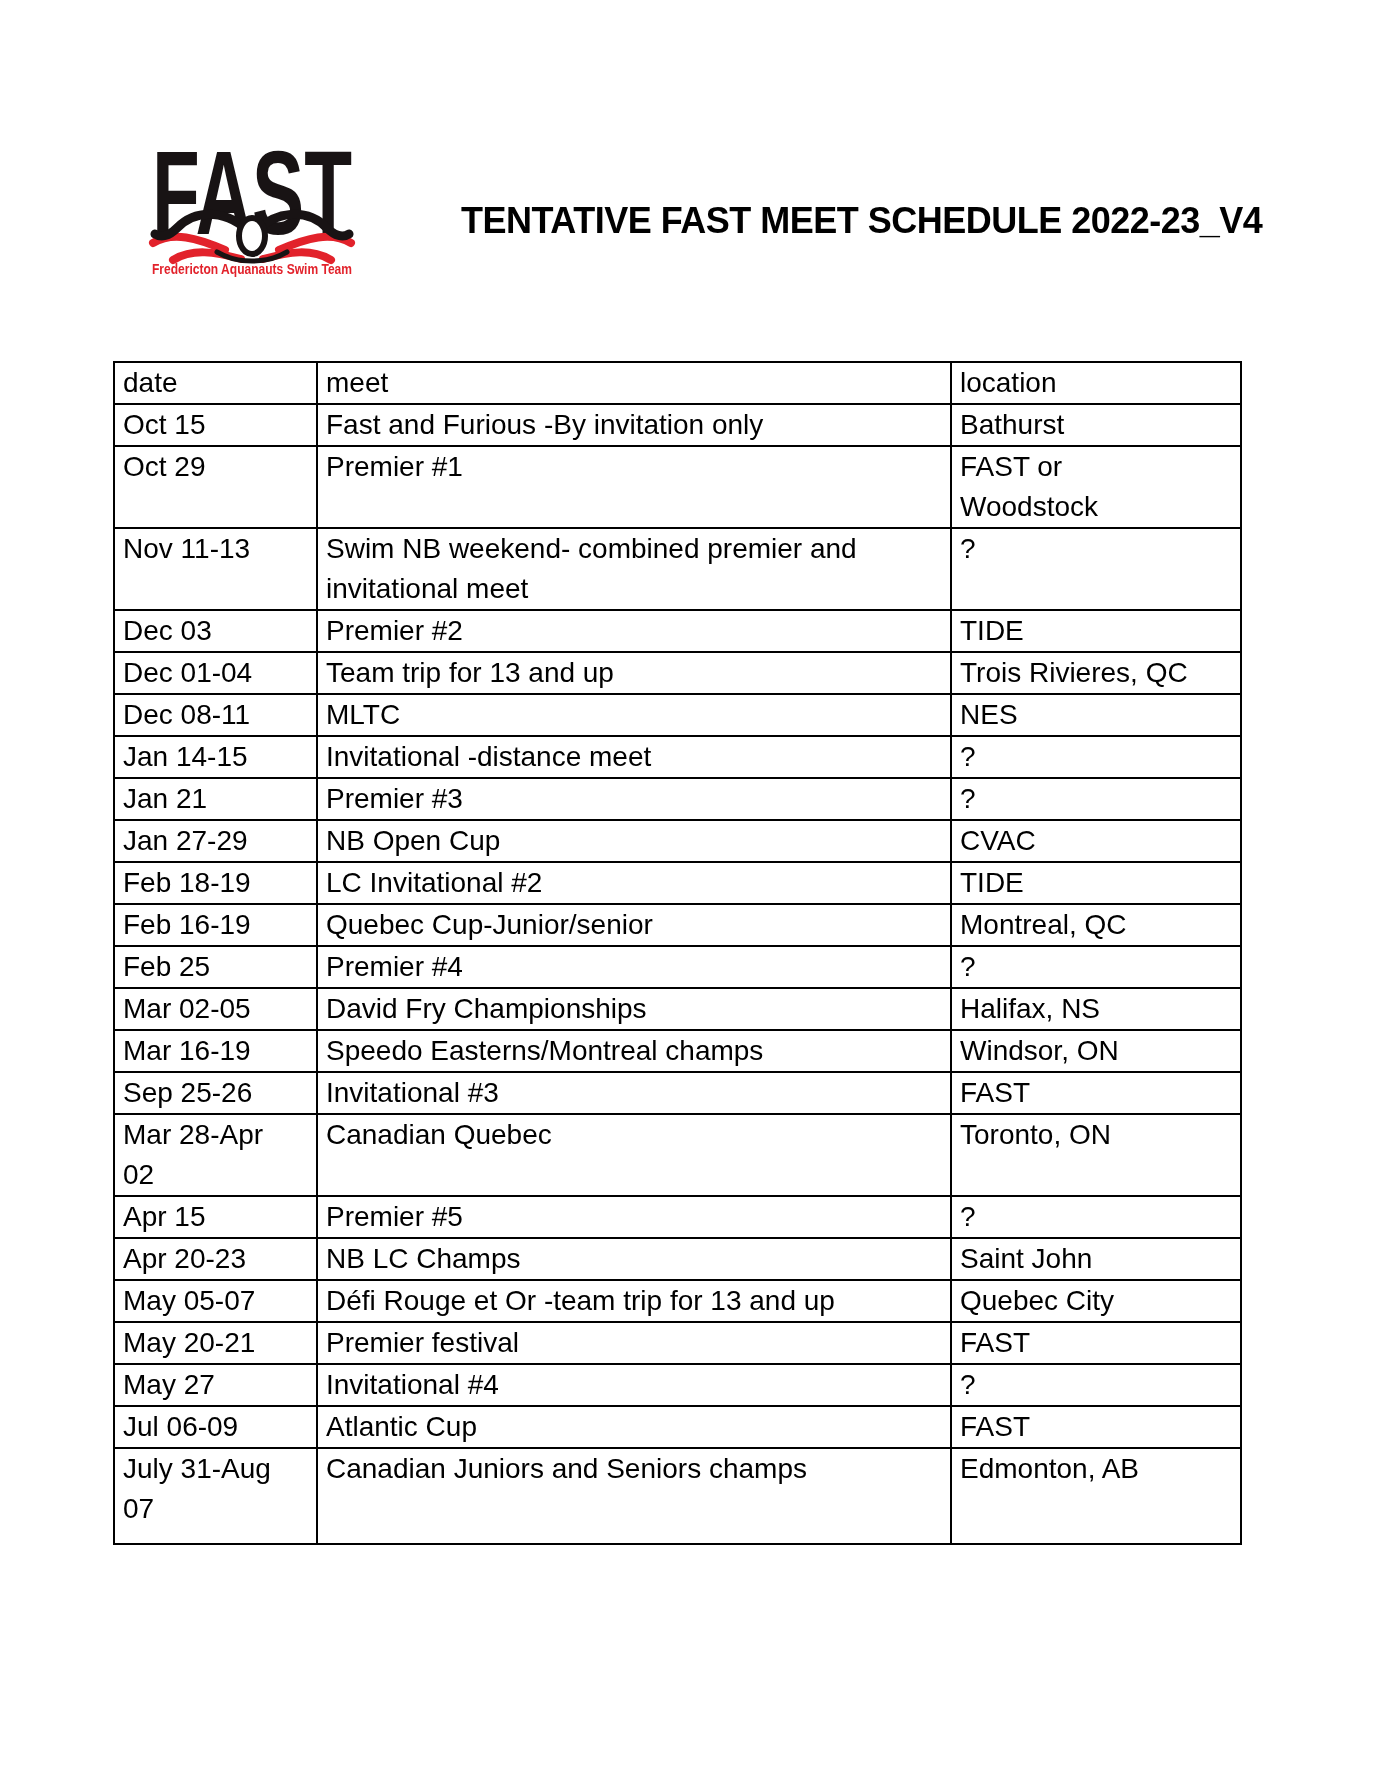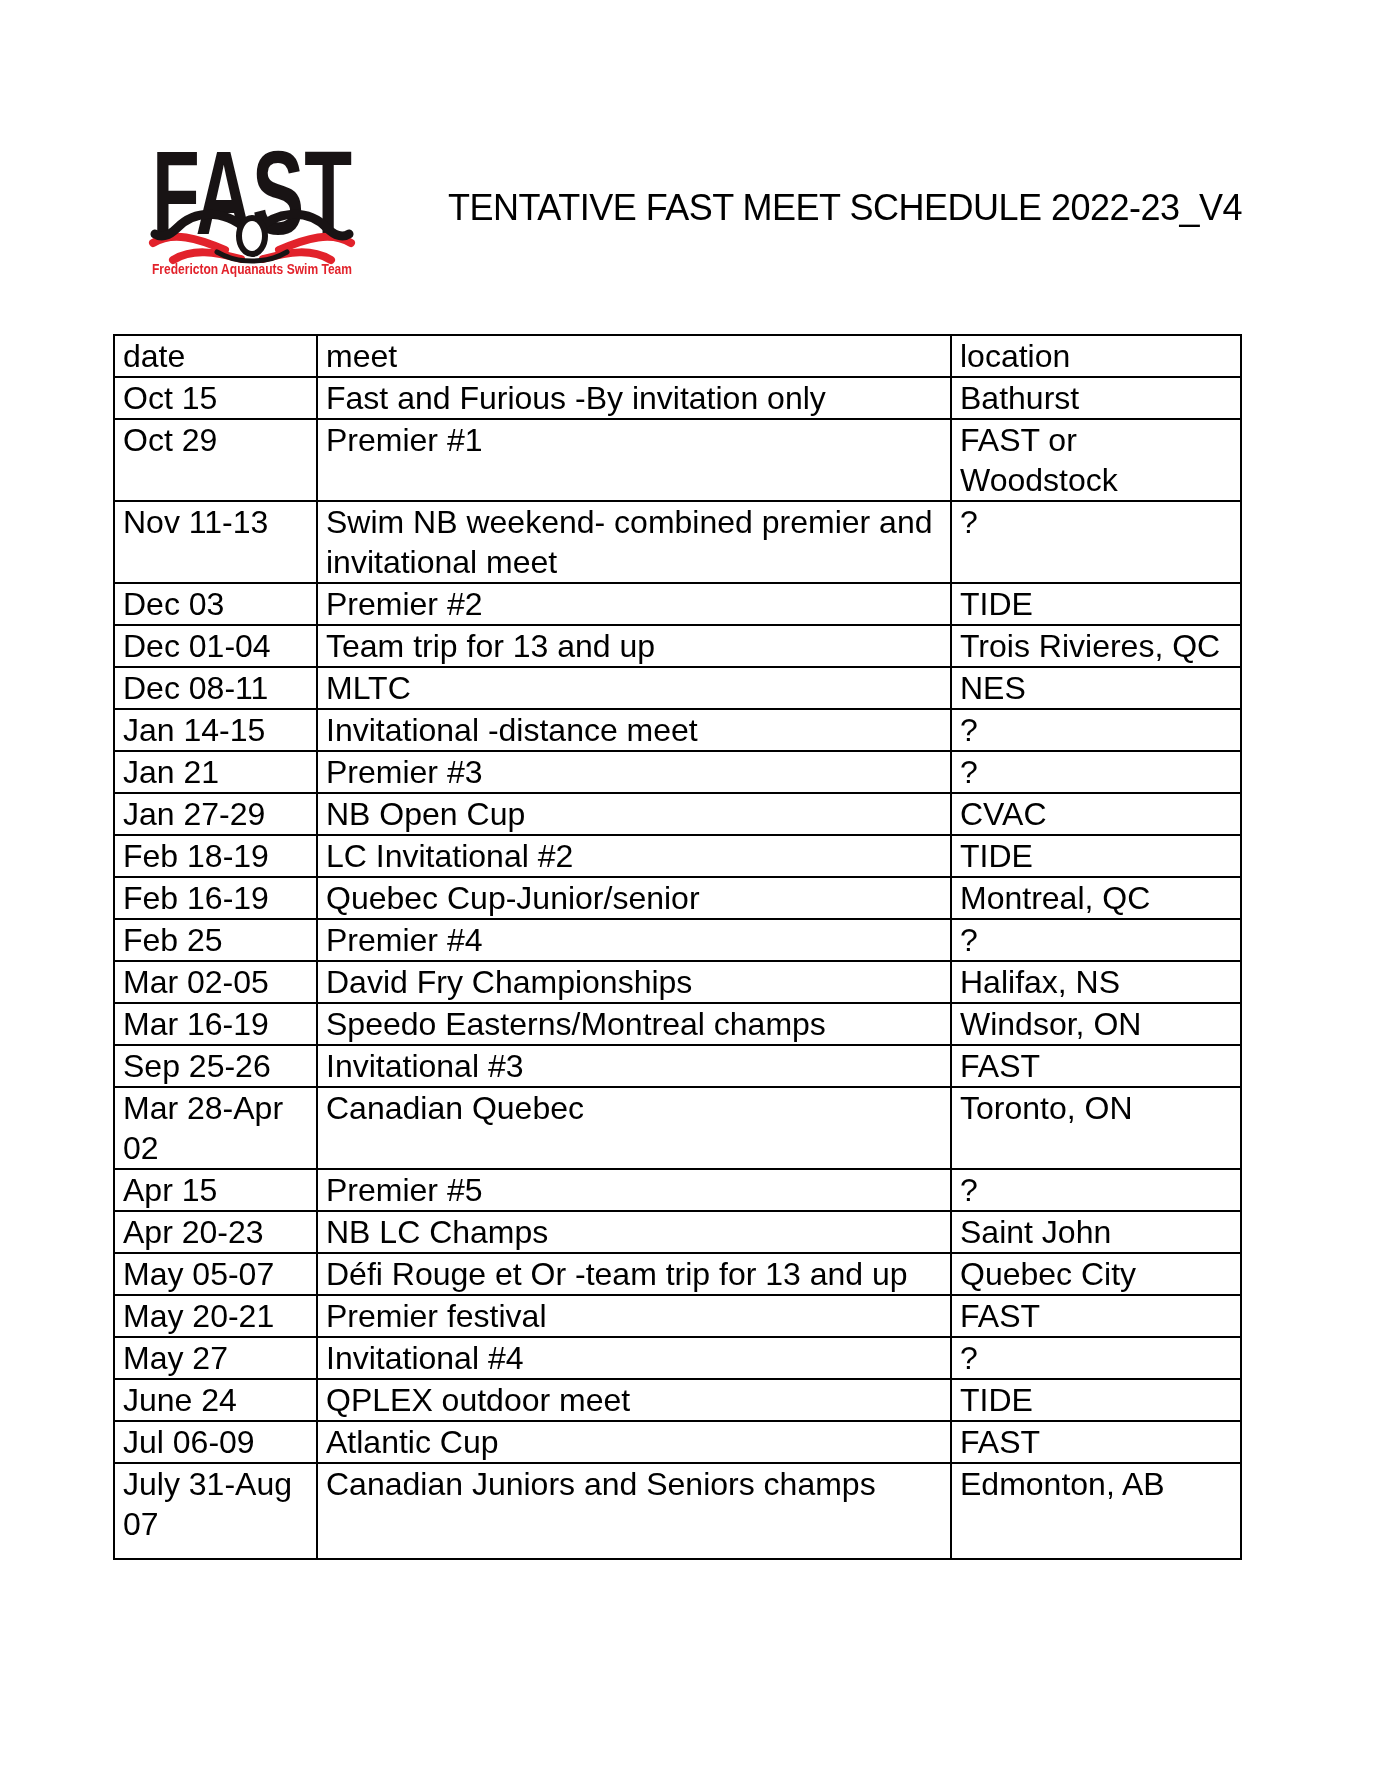--- a/index.html
+++ b/index.html
@@ -25,32 +25,32 @@
     font-family: "Liberation Sans", sans-serif;
     font-weight: bold; fill: var(--logo-red);
   }
   .arm { fill: none; stroke: var(--logo-black); stroke-width: 9; stroke-linecap: round; }
   .torso { fill: none; stroke: var(--logo-black); stroke-width: 5; stroke-linecap: round; }
   .wave { fill: none; stroke: var(--logo-red); stroke-width: 8; stroke-linecap: round; }
   .head { fill: #ffffff; stroke: var(--logo-black); stroke-width: 6; }
 
   .title {
     position: absolute; left: 448px; top: 190px;
-    margin: 0;
-    font-size: 36px; line-height: 36px; font-weight: normal;
+    margin: 13px;
+    font-size: 36px; line-height: 36px; font-weight: bold;
     letter-spacing: -0.5px;
     white-space: nowrap;
   }
 
   table.schedule {
-    position: absolute; left: 113px; top: 334px;
+    position: absolute; left: 113px; top: 361px;
     width: 1127px;
     table-layout: fixed;
     border-collapse: collapse;
-    font-size: 32px;
+    font-size: 28px;
     line-height: 40px;
   }
   .schedule col.c-date { width: 203px; }
   .schedule col.c-meet { width: 634px; }
   .schedule col.c-loc  { width: 290px; }
   .schedule th, .schedule td {
     border: 2px solid #000000;
     padding: 0 8px;
     vertical-align: top;
     text-align: left;
@@ -198,25 +198,20 @@
       <td>May 20-21</td>
       <td>Premier festival</td>
       <td>FAST</td>
     </tr>
     <tr>
       <td>May 27</td>
       <td>Invitational #4</td>
       <td>?</td>
     </tr>
     <tr>
-      <td>June 24</td>
-      <td>QPLEX outdoor meet</td>
-      <td>TIDE</td>
-    </tr>
-    <tr>
       <td>Jul 06-09</td>
       <td>Atlantic Cup</td>
       <td>FAST</td>
     </tr>
     <tr>
       <td>July 31-Aug
 07</td>
       <td>Canadian Juniors and Seniors champs</td>
       <td>Edmonton, AB</td>
     </tr>

